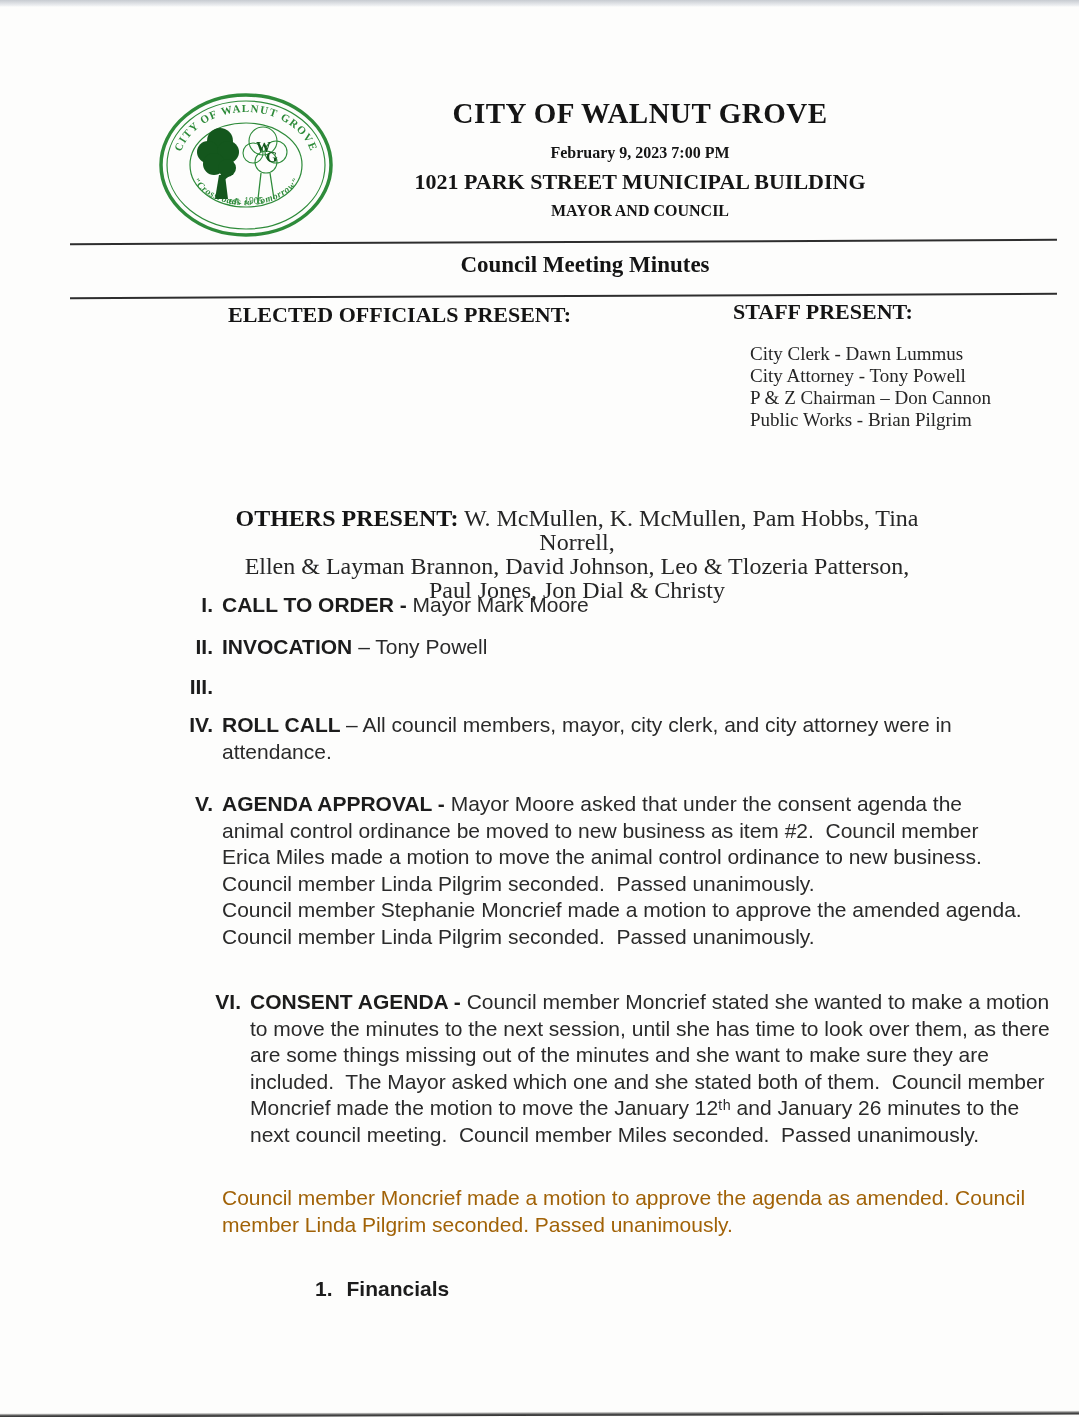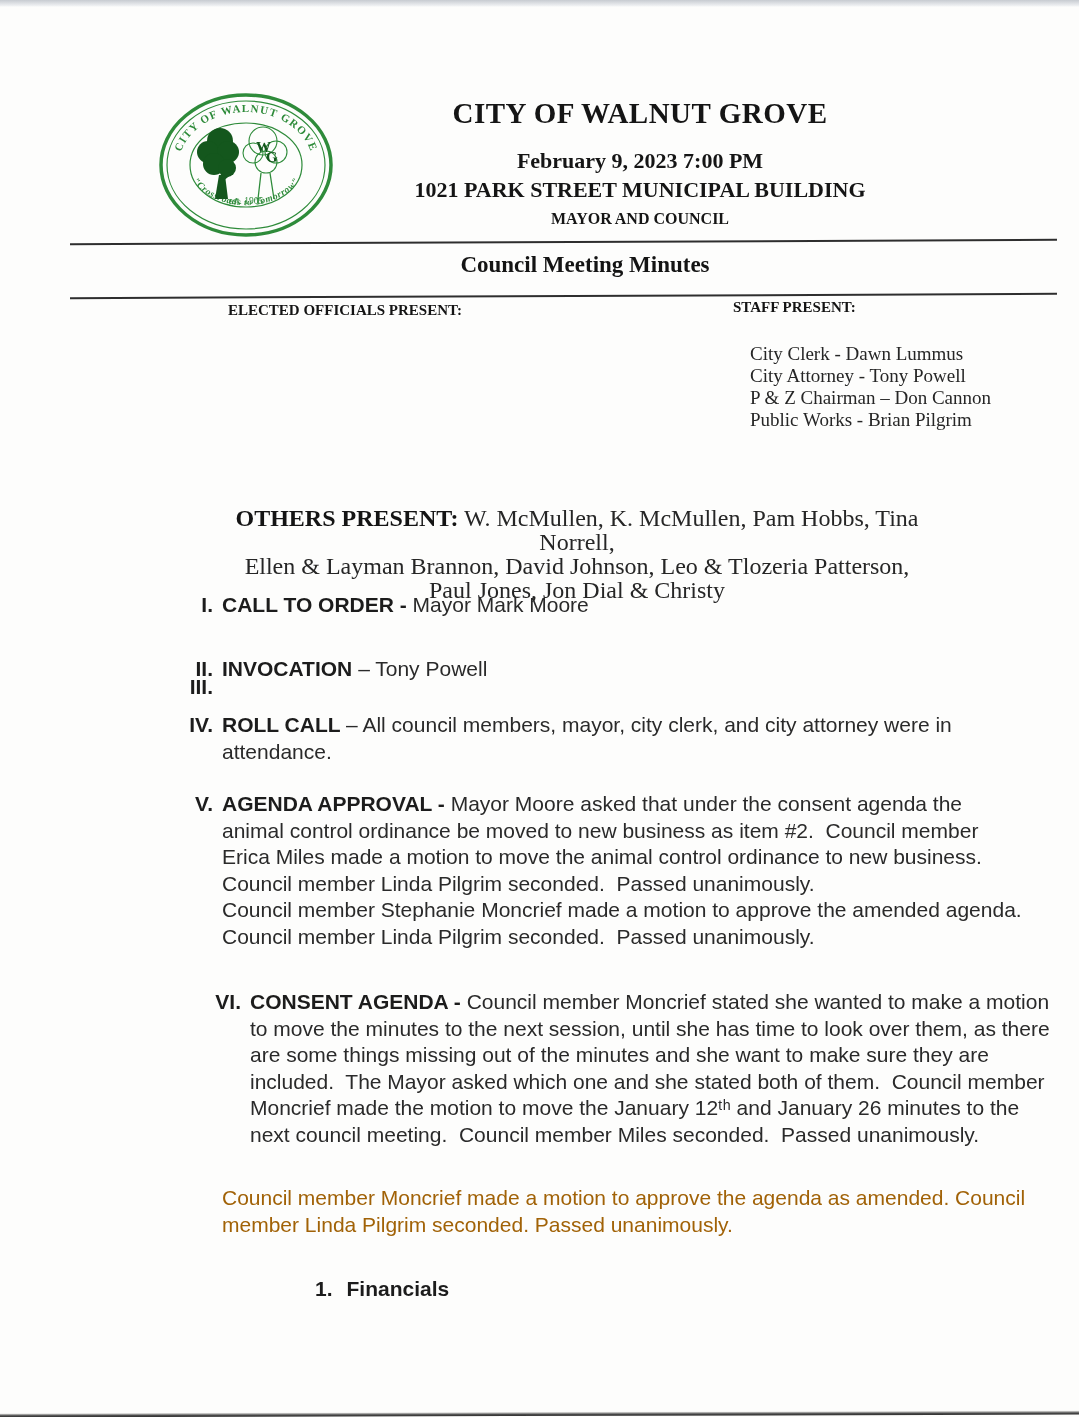--- a/index.html
+++ b/index.html
@@ -18,35 +18,35 @@
     transform:rotate(-0.15deg);
   }
   
   .logo { position:absolute; left:157px; top:91px; width:178px; height:148px; }
   .title-block {
     position:absolute; left:640px; top:96px; width:640px;
     transform:translateX(-50%); text-align:center;
     font-weight:bold; color:#151515;
   }
   .title-line1 { font-size:29px; letter-spacing:0.5px; line-height:34px; }
-  .title-line2 { font-size:22px; line-height:29px; margin-top:16px; }
+  .title-line2 { font-size:16px; line-height:29px; margin-top:8px; }
   .title-line3 { font-size:22px; line-height:29px; }
   .title-line4 { font-size:16px; line-height:29px; }
   .rule {
     position:absolute; left:70px; width:987px; height:2px; background:#2e2e2e;
     transform:rotate(-0.25deg);
   }
   .rule-1 { top:241px; }
   .rule-2 { top:295px; }
   .doc-title {
     position:absolute; left:585px; top:252px; transform:translateX(-50%);
     font-size:23px; font-weight:bold; white-space:nowrap; color:#141414;
   }
   
-  .col-heading { position:absolute; font-size:15px; font-weight:bold; white-space:nowrap; color:#141414; }
+  .col-heading { position:absolute; font-size:22px; font-weight:bold; white-space:nowrap; color:#141414; }
   .elected-heading { left:228px; top:302px; }
   .staff-heading  { left:733px; top:299px; }
   .roster { position:absolute; font-size:19px; color:#262626; }
   .elected-list { left:231px; top:347px; line-height:23px; }
   .staff-list   { left:750px; top:343px; line-height:22px; }
   .roster .bold { font-weight:bold; }
   
   .others {
     position:absolute; left:577px; top:506px; width:720px; transform:translateX(-50%);
     text-align:center; font-size:24px; line-height:24px; color:#262626;
@@ -56,21 +56,21 @@
   .agenda-row {
     position:absolute; left:0; display:flex; align-items:flex-start;
     font-family:"Liberation Sans", sans-serif; font-size:21px; line-height:26.5px;
     color:#2a2a2a;
   }
   .agenda-num { flex:none; width:213px; text-align:right; font-weight:bold; color:#1c1c1c; }
   .agenda-content { margin-left:9px; width:800px; }
   .agenda-content p { margin:0; white-space:pre-wrap; }
   .agenda-label { font-weight:bold; color:#1c1c1c; }
   .row-1 { top:592px; }
-  .row-2 { top:656px;align-items:flex-end; }
+  .row-2 { top:634px;align-items:flex-end; }
   .row-3 { top:674px; }
   .row-4 { top:712px; }
   .row-5 { top:791px; }
   .row-6 { top:989px;padding-left:28px; }
   .closing {
     position:absolute; left:222px; top:1184px; width:810px; margin:0;
     font-family:"Liberation Sans", sans-serif; font-size:21px; line-height:27px;
     color:#a16207; white-space:pre-wrap;
   }
   .financials {

